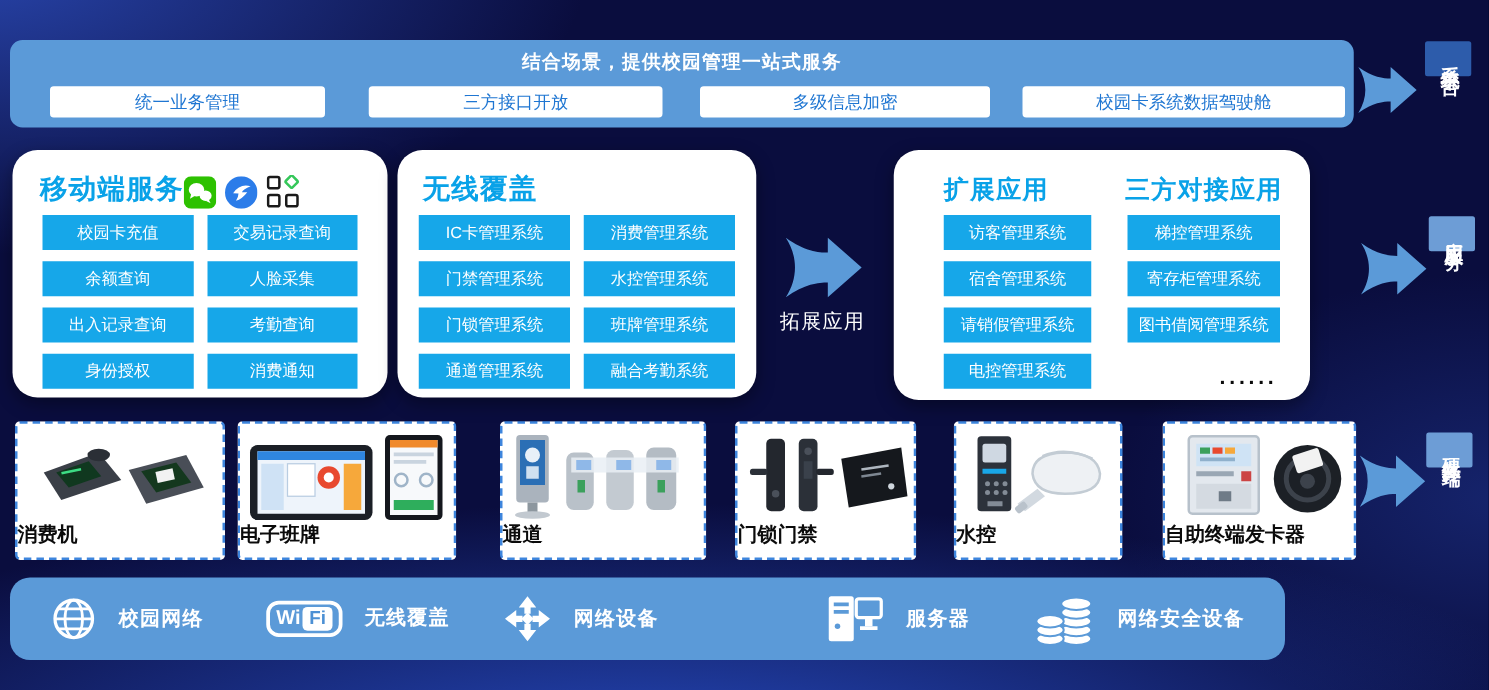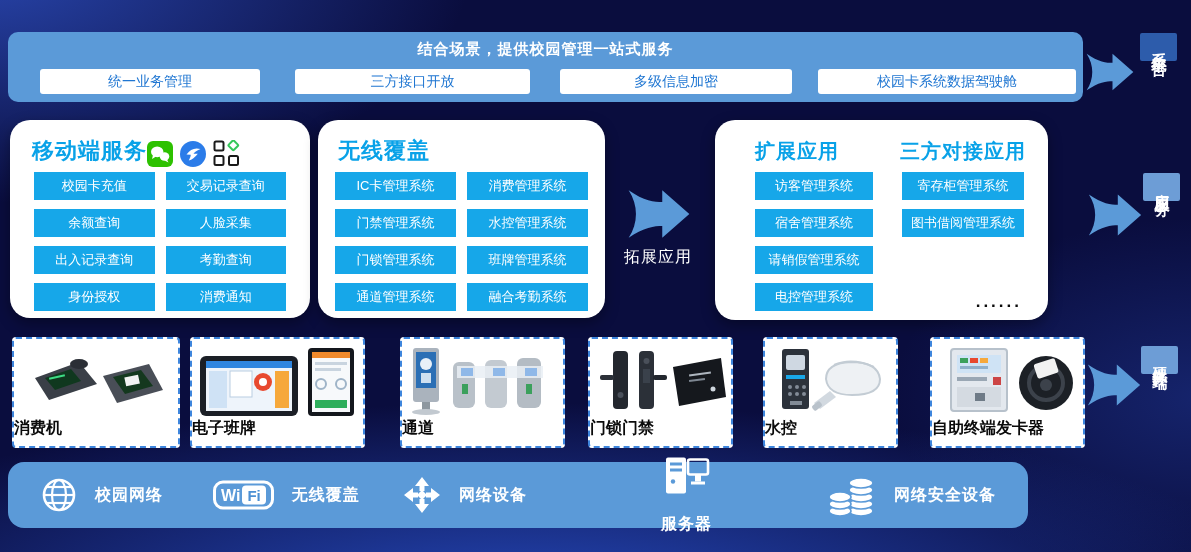--- a/index.html
+++ b/index.html
@@ -130,20 +130,21 @@
   <div class="card" style="left:715px;top:120px;width:333px;height:200px;">
     <div class="card-title small" style="left:40px;top:18px;">扩展应用</div>
     <div class="card-title small" style="left:185px;top:18px;">三方对接应用</div>
     <div class="vstack" style="left:40px;top:52px;width:118px;">
       <div class="btn">访客管理系统</div>
       <div class="btn">宿舍管理系统</div>
       <div class="btn">请销假管理系统</div>
       <div class="btn">电控管理系统</div>
     </div>
     <div class="vstack" style="left:187px;top:52px;width:122px;">
+      <div class="btn">梯控管理系统</div>
       <div class="btn">寄存柜管理系统</div>
       <div class="btn">图书借阅管理系统</div>
     </div>
     <div class="dots" style="right:26px;bottom:8px;">......</div>
   </div>
 
   <div class="hw-card" style="left:12px;width:168px;">
     <div class="hw-art">
       <svg width="150" height="70" viewBox="0 0 150 70">
         <polygon points="14,32 58,16 76,38 28,54" fill="#3a3f47"></polygon>
@@ -309,21 +310,21 @@
           <polygon points="19,1 26,10 21.5,10 21.5,15 16.5,15 16.5,10 12,10"></polygon>
           <polygon points="19,37 12,28 16.5,28 16.5,23 21.5,23 21.5,28 26,28"></polygon>
           <polygon points="1,19 10,12 10,16.5 15,16.5 15,21.5 10,21.5 10,26"></polygon>
           <polygon points="37,19 28,26 28,21.5 23,21.5 23,16.5 28,16.5 28,12"></polygon>
           <rect x="15.5" y="15.5" width="7" height="7" transform="rotate(45 19 19)"></rect>
         </g>
       </svg>
       <span class="lbl">网络设备</span>
     </div>
 
-    <div class="bitem" style="left:653px;flex-direction:column;">
+    <div class="bitem" style="left:653px;">
       <svg width="46" height="40" viewBox="0 0 46 40">
         <rect x="2" y="2" width="20" height="36" rx="2" fill="#fff"></rect>
         <rect x="6" y="7" width="12" height="3" fill="#5b9ad8"></rect>
         <rect x="6" y="13" width="12" height="3" fill="#5b9ad8"></rect>
         <circle cx="9" cy="26" r="2.2" fill="#5b9ad8"></circle>
         <rect x="24" y="4" width="20" height="15" rx="2" fill="none" stroke="#fff" stroke-width="2.6"></rect>
         <rect x="31" y="19" width="6" height="7" fill="#fff"></rect>
         <rect x="27" y="26" width="14" height="3" fill="#fff"></rect>
       </svg>
       <span class="lbl">服务器</span>

